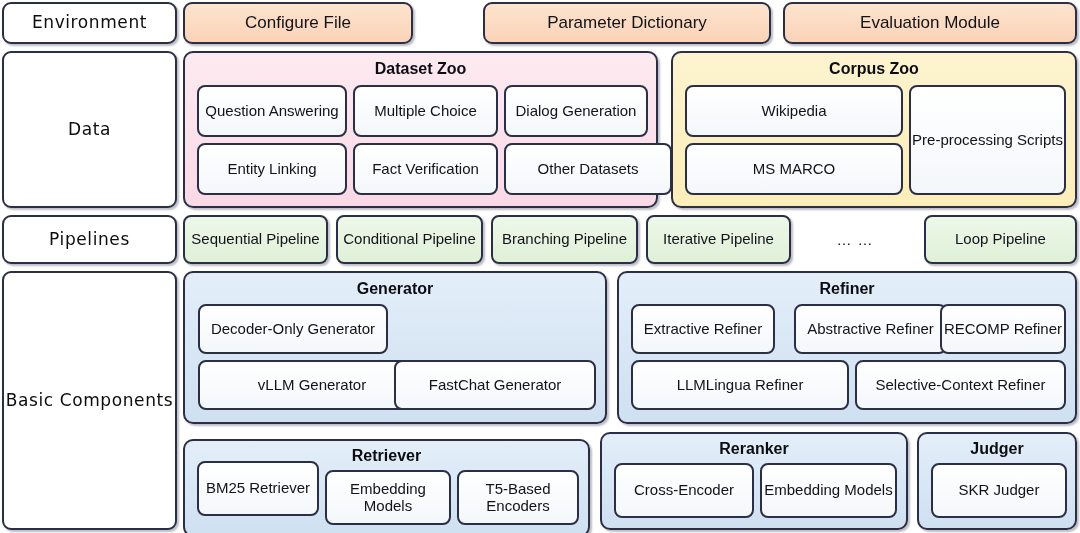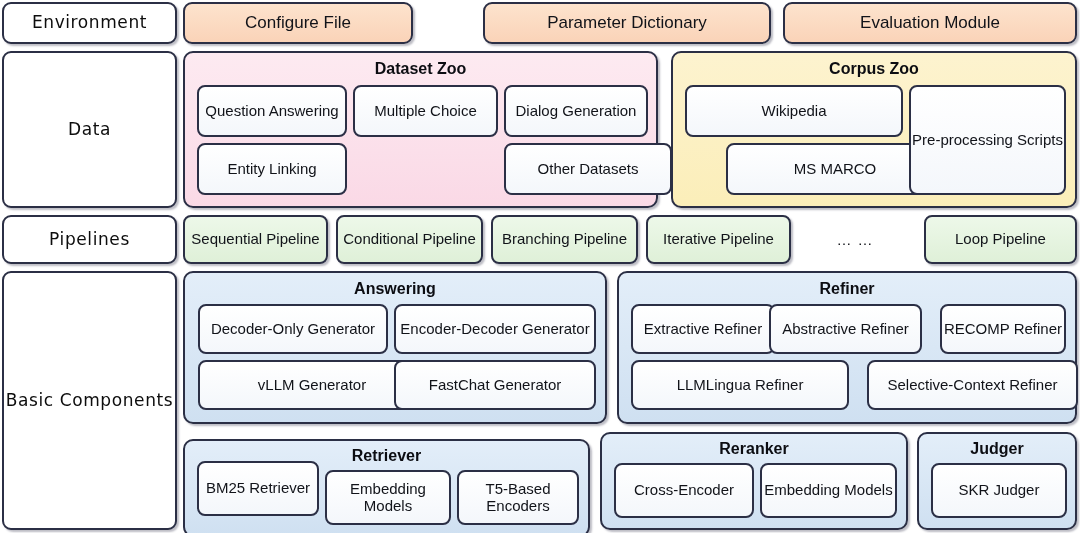--- a/index.html
+++ b/index.html
@@ -118,61 +118,61 @@
   <div class="box spine" style="left:2px; top:51px; width:175px; height:157px;">Data</div>
 
   <div class="panel pink" style="left:183px; top:51px; width:475px; height:157px;">
     <div class="panel-title" style="top:7px;">Dataset Zoo</div>
 
     <div class="chip" style="left:12px; top:32px; width:150px; height:52px;">Question Answering</div>
     <div class="chip" style="left:168px; top:32px; width:145px; height:52px;">Multiple Choice</div>
     <div class="chip" style="left:319px; top:32px; width:144px; height:52px;">Dialog Generation</div>
 
     <div class="chip" style="left:12px; top:90px; width:150px; height:52px;">Entity Linking</div>
+    <div class="chip" style="left:168px; top:90px; width:145px; height:52px;">Fact Verification</div>
     <div class="chip" style="left:319px; top:90px; width:168px; height:52px;">Other Datasets</div>
   </div>
 
   <div class="panel yellow" style="left:671px; top:51px; width:406px; height:157px;">
     <div class="panel-title" style="top:7px;">Corpus Zoo</div>
 
     <div class="chip" style="left:12px; top:32px; width:218px; height:52px;">Wikipedia</div>
-    <div class="chip" style="left:12px; top:90px; width:218px; height:52px;margin-left:41px;">MS MARCO</div>
+    <div class="chip" style="left:12px; top:90px; width:218px; height:52px;">MS MARCO</div>
     <div class="chip" style="left:236px; top:32px; width:157px; height:110px;">Pre-processing Scripts</div>
   </div>
 
   <div class="box spine" style="left:2px; top:215px; width:175px; height:49px;">Pipelines</div>
 
   <div class="box chip pipe" style="left:183px; top:215px; width:145px; height:49px;">Sequential Pipeline</div>
   <div class="box chip pipe" style="left:336px; top:215px; width:147px; height:49px;">Conditional Pipeline</div>
   <div class="box chip pipe" style="left:491px; top:215px; width:147px; height:49px;">Branching Pipeline</div>
   <div class="box chip pipe" style="left:646px; top:215px; width:145px; height:49px;">Iterative Pipeline</div>
 
   <div class="ellipsis" style="left:800px; top:215px; width:110px; height:49px;">… …</div>
 
   <div class="box chip pipe" style="left:924px; top:215px; width:153px; height:49px;">Loop Pipeline</div>
 
   <div class="box spine" style="left:2px; top:271px; width:175px; height:259px;">Basic Components</div>
 
   <div class="panel blue" style="left:183px; top:271px; width:424px; height:153px;">
-    <div class="panel-title" style="top:7px;">Answering</div>
+    <div class="panel-title" style="top:7px;">Generator</div>
 
     <div class="chip" style="left:13px; top:31px; width:190px; height:50px;">Decoder-Only Generator</div>
-    <div class="chip" style="left:209px; top:31px; width:202px; height:50px;">Encoder-Decoder Generator</div>
     <div class="chip" style="left:13px; top:87px; width:228px; height:50px;">vLLM Generator</div>
     <div class="chip" style="left:209px; top:87px; width:202px; height:50px;">FastChat Generator</div>
   </div>
 
   <div class="panel blue" style="left:617px; top:271px; width:460px; height:153px;">
     <div class="panel-title" style="top:7px;">Refiner</div>
 
     <div class="chip" style="left:12px; top:31px; width:144px; height:50px;">Extractive Refiner</div>
-    <div class="chip" style="left:150px; top:31px; width:153px; height:50px;">Abstractive Refiner</div>
+    <div class="chip" style="left:175px; top:31px; width:153px; height:50px;">Abstractive Refiner</div>
     <div class="chip" style="left:321px; top:31px; width:126px; height:50px;">RECOMP Refiner</div>
     <div class="chip" style="left:12px; top:87px; width:218px; height:50px;">LLMLingua Refiner</div>
-    <div class="chip" style="left:248px; top:87px; width:211px; height:50px;">Selective-Context Refiner</div>
+    <div class="chip" style="left:236px; top:87px; width:211px; height:50px;">Selective-Context Refiner</div>
   </div>
 
   <div class="panel blue" style="left:183px; top:432px; width:407px; height:98px;margin-top:7px;">
     <div class="panel-title" style="top:6px;">Retriever</div>
 
     <div class="chip" style="left:12px; top:20px; width:122px; height:55px;">BM25 Retriever</div>
     <div class="chip" style="left:140px; top:29px; width:126px; height:55px;">Embedding Models</div>
     <div class="chip" style="left:272px; top:29px; width:122px; height:55px;">T5-Based Encoders</div>
   </div>
 

